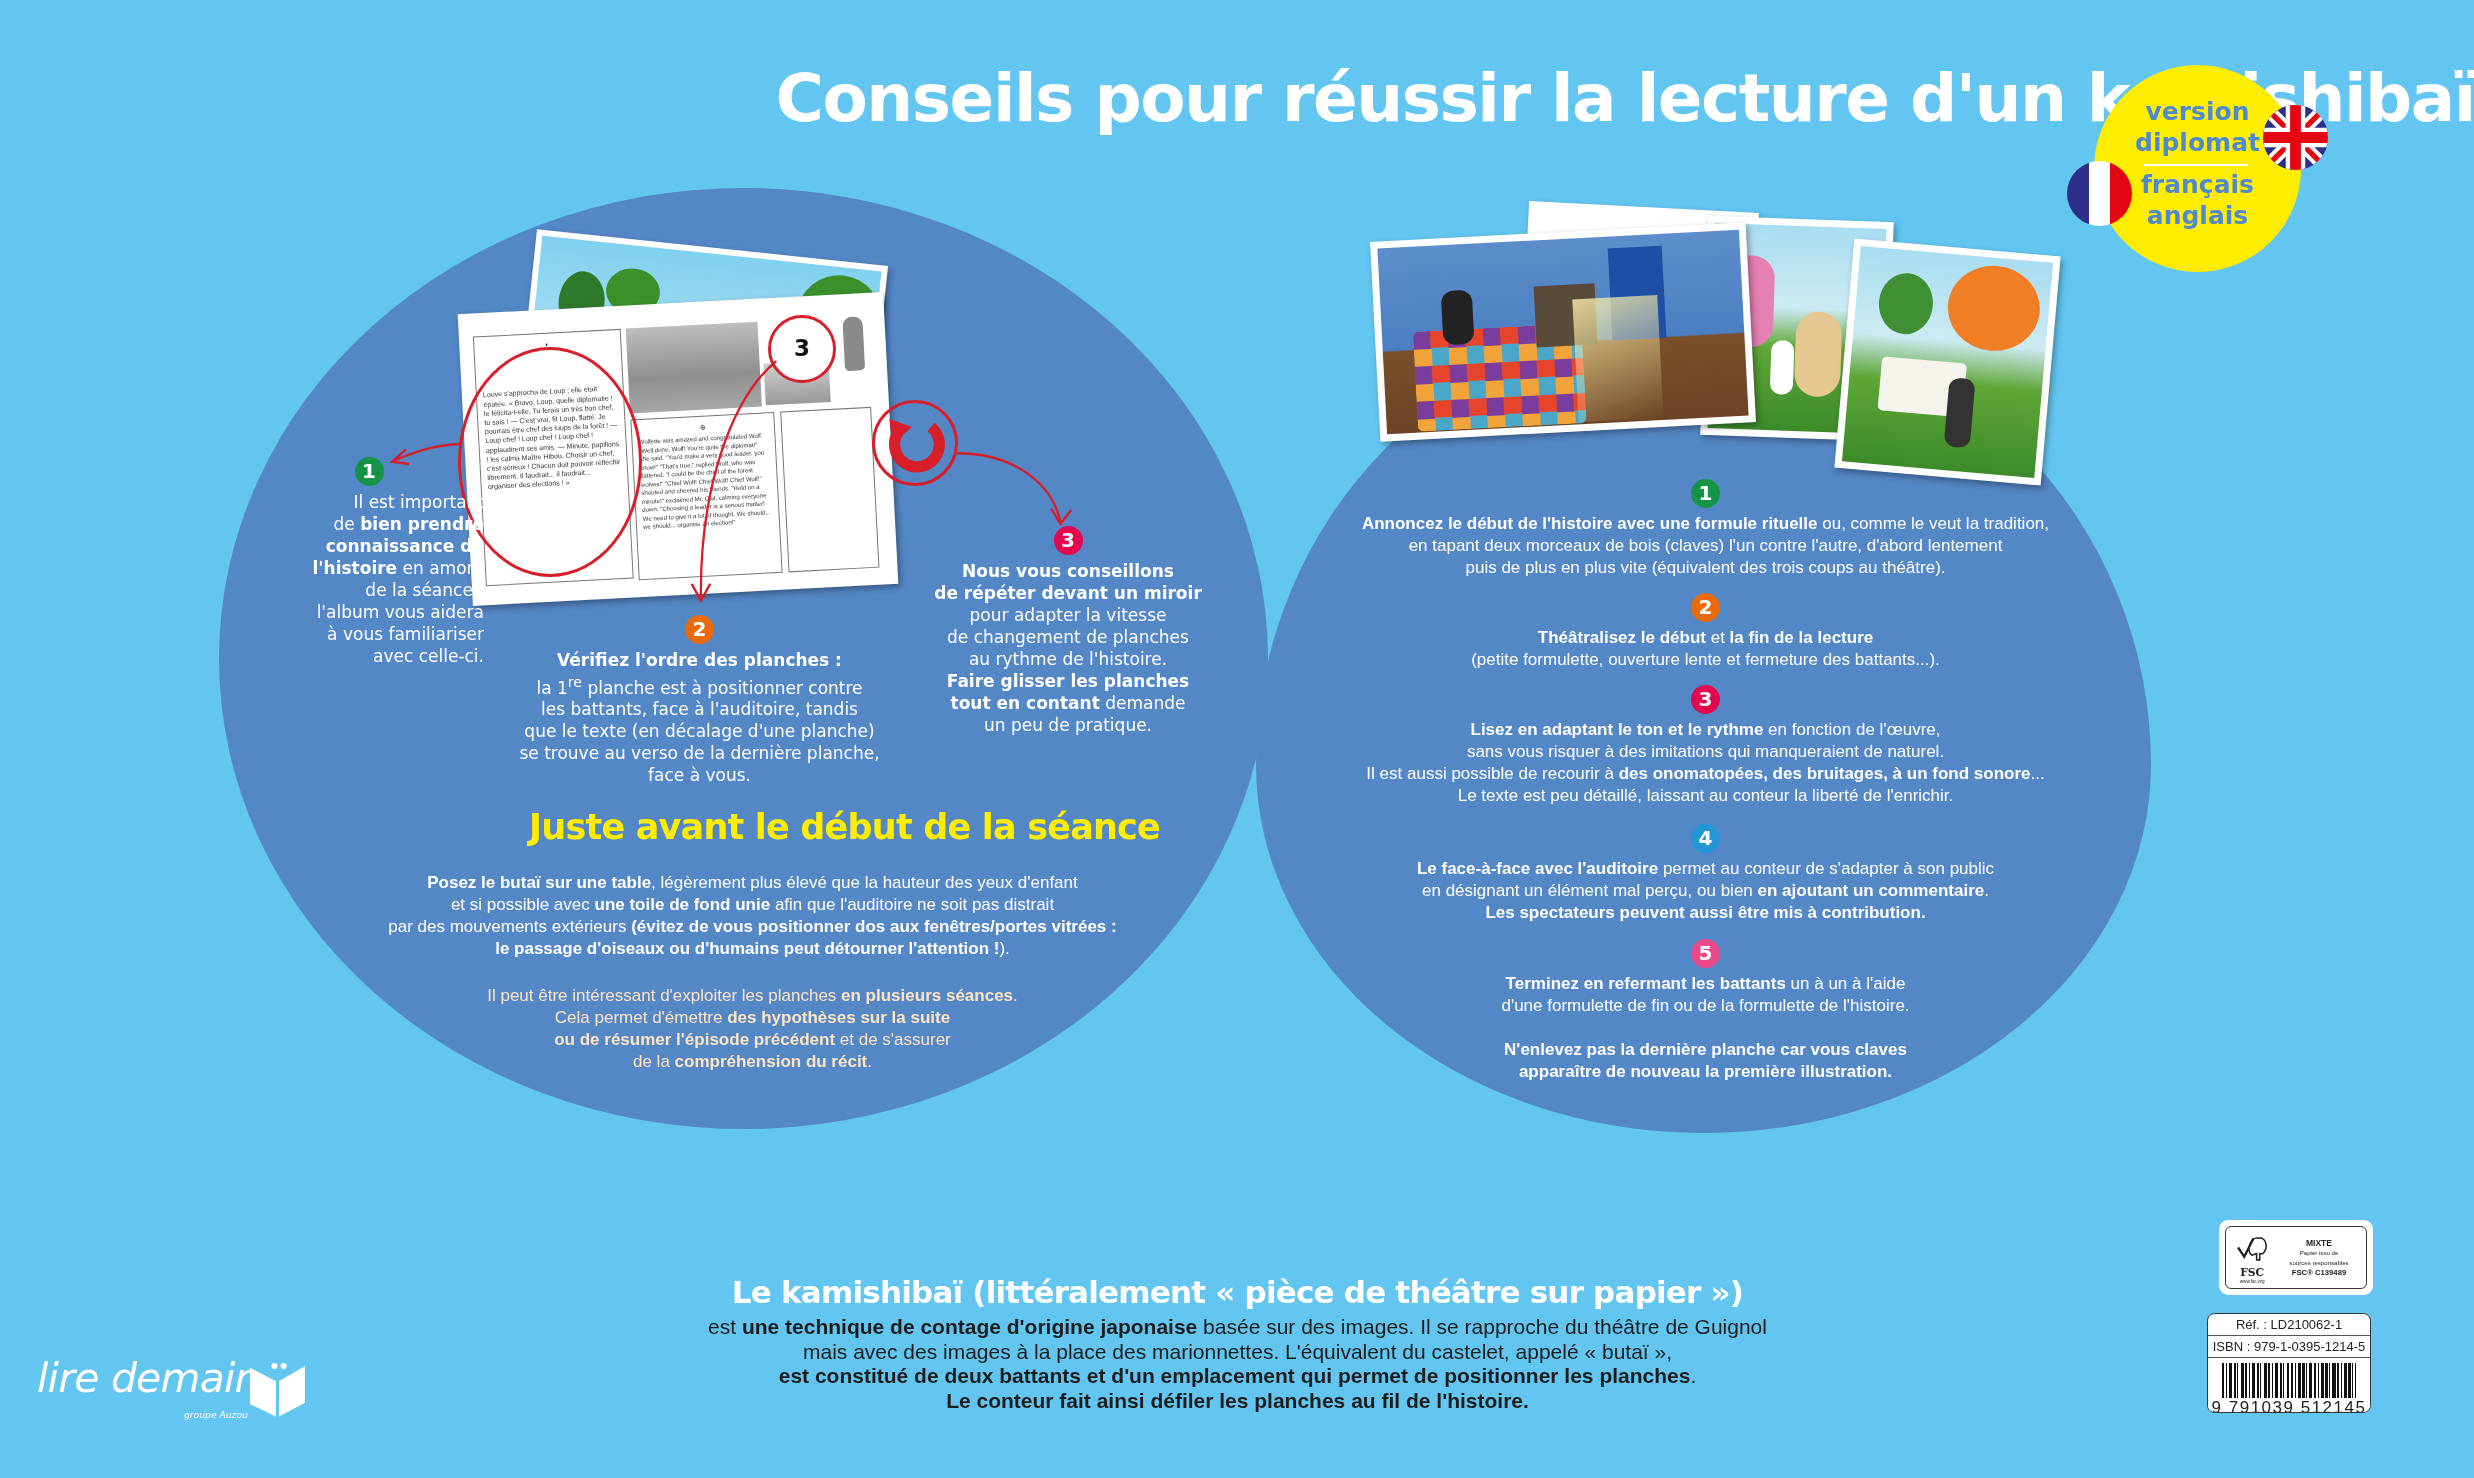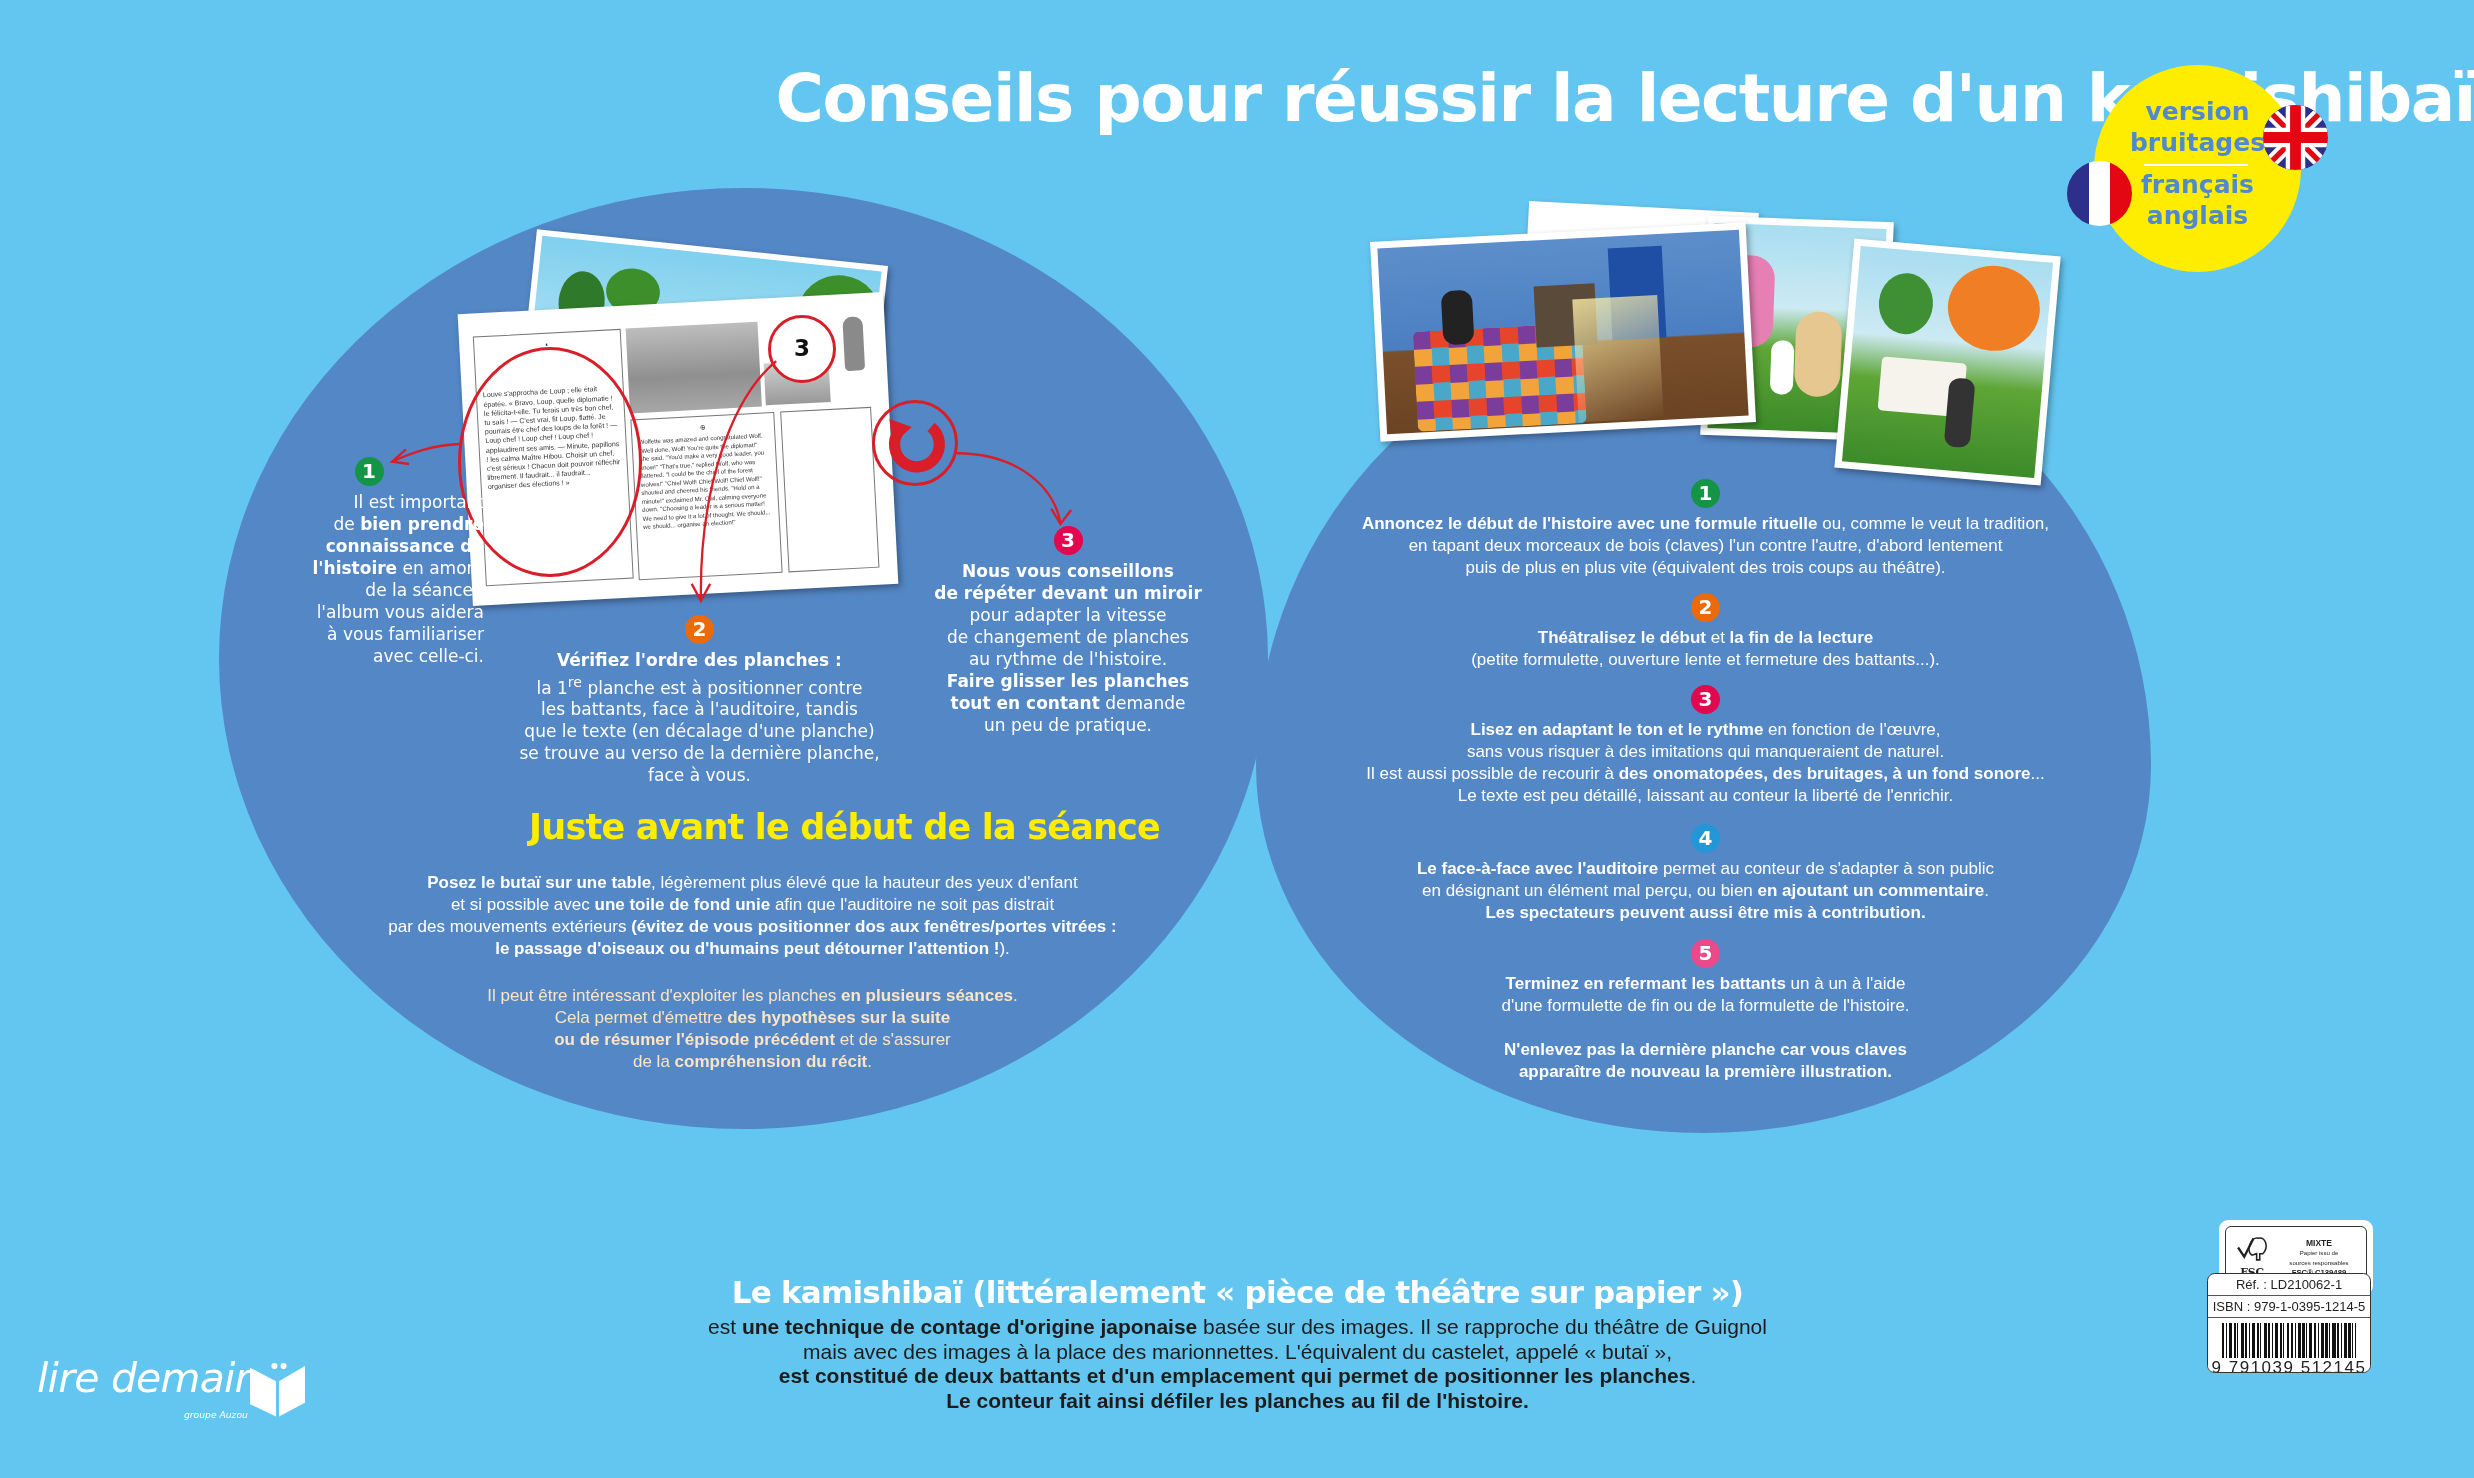--- a/index.html
+++ b/index.html
@@ -100,40 +100,40 @@
   }
   .logo-sub { left: 184px; top: 1409px; font-style: italic; font-size: 9.2px; color: #fff; }
   .fsc-box {
     left: 2219px; top: 1220px; width: 154px; height: 75px; background: #fff; border-radius: 9.2px; padding: 6.1px;
   }
   .fsc-inner {
     width: 100%; height: 100%; border: 1.5px solid #333; border-radius: 6.1px; display: flex; align-items: center; padding: 3.1px;
     color: #222; font-family: "Liberation Sans", sans-serif;
   }
   .isbn-box {
-    left: 2207px; top: 1273px; width: 164px; height: 100px; background: #fff; border: 1.5px solid #333; border-radius: 7.7px;
+    left: 2207px; top: 1313px; width: 164px; height: 100px; background: #fff; border: 1.5px solid #333; border-radius: 7.7px;
     color: #222; font-family: "Liberation Sans", sans-serif; overflow: hidden;
   }
   .isbn-row { font-size: 13px; text-align: center; line-height: 21px; border-bottom: 1.5px solid #555; }
   .barcode {
     margin: 4.6px 14px 0 14px; height: 38px;
     background: repeating-linear-gradient(90deg, #111 0 2.3px, #fff 2.3px 3.8px, #111 3.8px 4.6px, #fff 4.6px 7px, #111 7px 10px, #fff 10px 11.5px);
   }
   .bar-digits { font-size: 17px; text-align: center; letter-spacing: 1.5px; margin-top: -3.1px; background: #fff; position: relative; }
   svg.arrow { position: absolute; overflow: visible; }
 </style>
 </head>
 <body>
 
 <div class="abs title">Conseils pour réussir la lecture d'un kamishibaï</div>
 
 <div class="abs bilingual"></div>
 <div class="abs bil-text">
   <div>version</div>
-  <div style="margin-bottom:10.8px">bruitages</div>
+  <div style="margin-bottom:10.8px">diplomat</div>
   <div>français</div>
   <div>anglais</div>
 </div>
 <div class="abs bil-sep"></div>
 <div class="abs flag-fr">
   <span style="background:#2d2f8a"></span>
     <span style="background:#fff"></span>
     <span style="background:#e30613"></span>
 </div>
 <div class="abs flag-uk">

